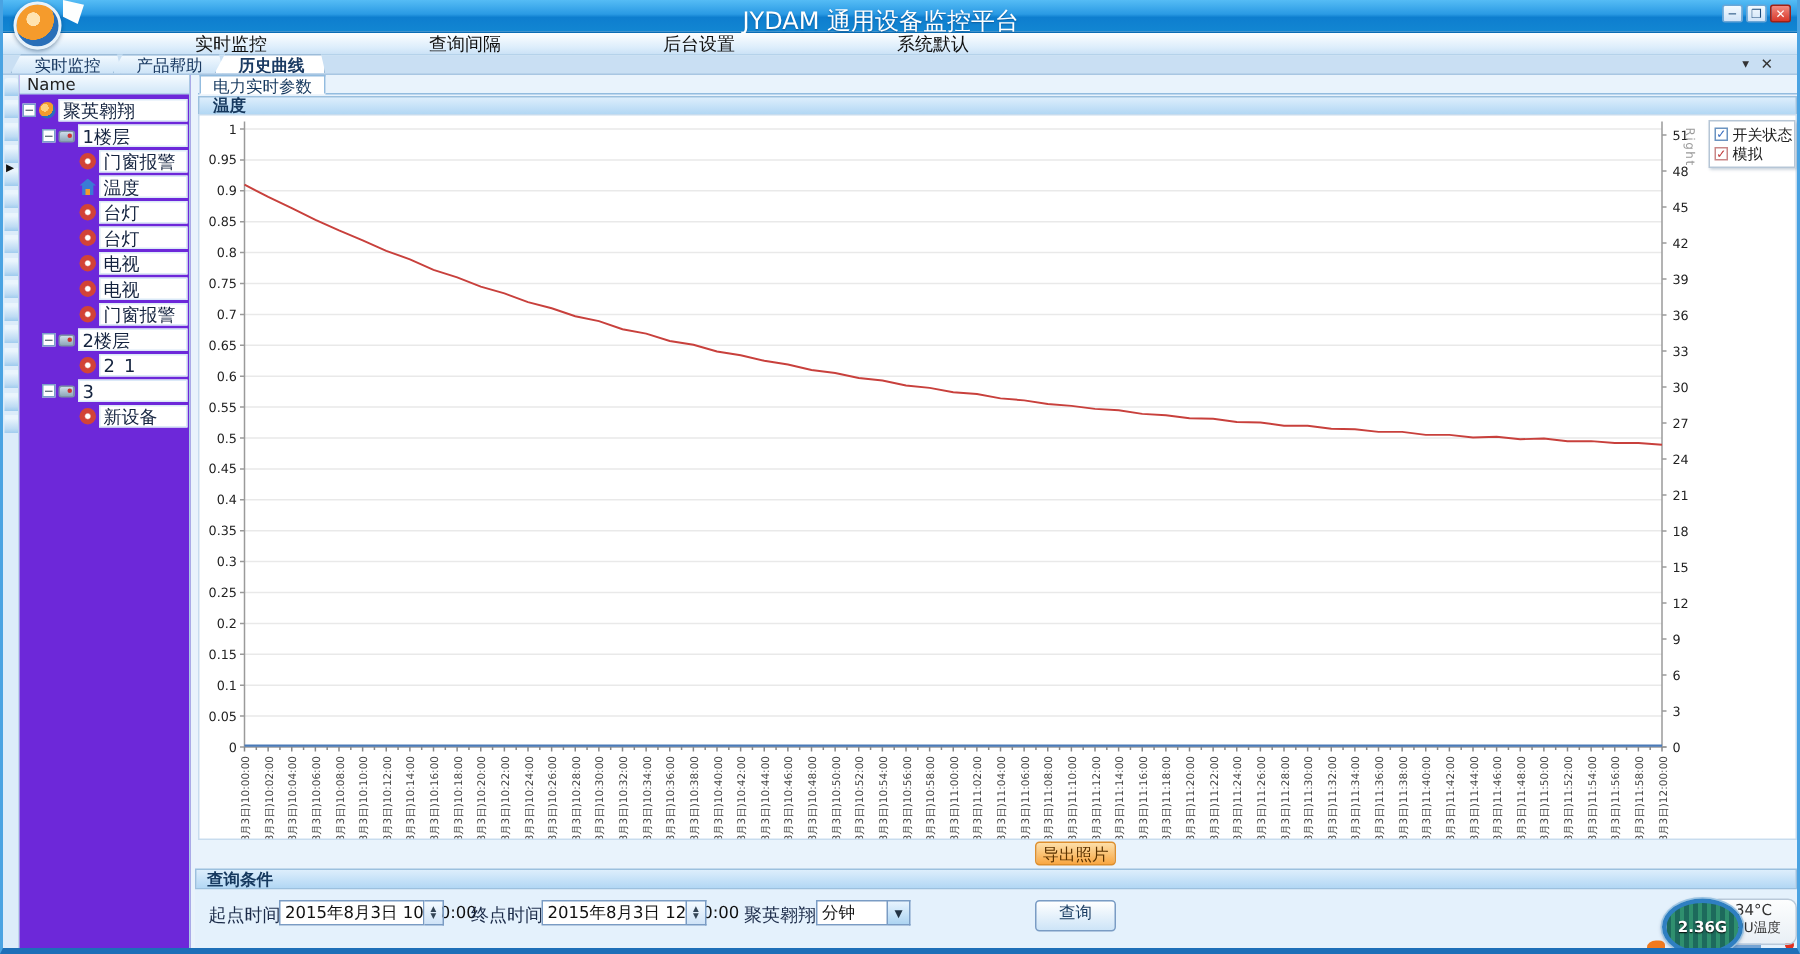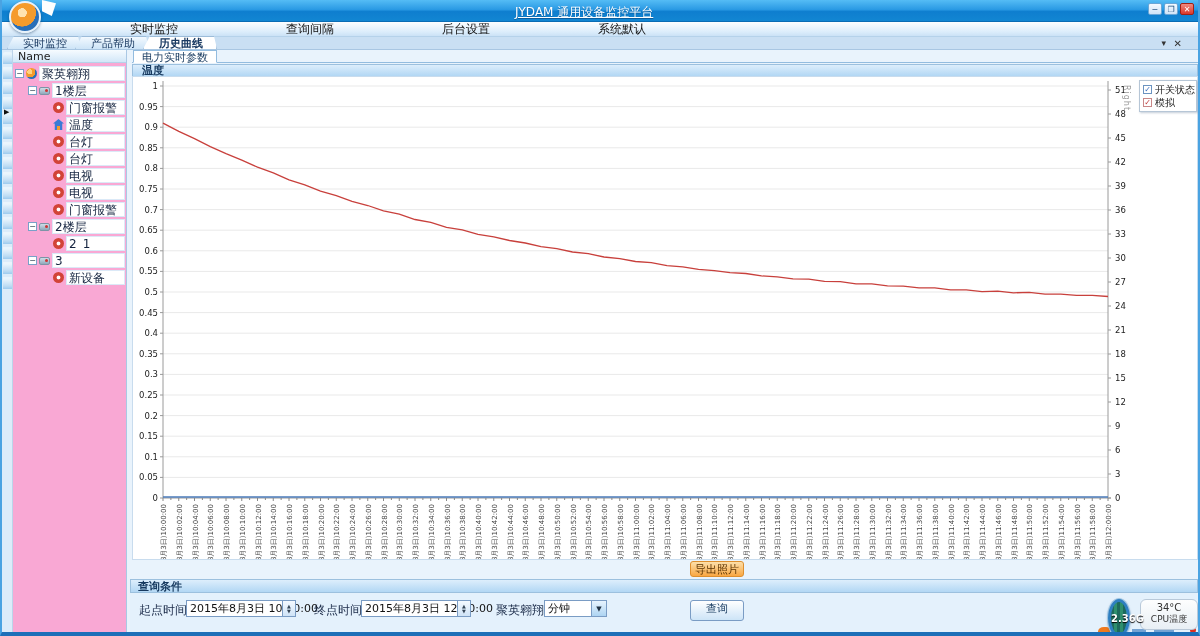--- a/index.html
+++ b/index.html
@@ -3,22 +3,22 @@
 <meta charset="utf-8">
 <style>
   html,body{margin:0;padding:0;background:#9fb6c8;}
   *{box-sizing:border-box;font-family:"DejaVu Sans","Liberation Sans",sans-serif;}
   #app{position:relative;width:1200px;height:636px;background:#e9f3fc;overflow:hidden;
        border-left:2px solid #4aa3e2;border-right:2px solid #4aa3e2;border-bottom:4px solid #1d6fb8;}
   
   .titlebar{position:absolute;left:0;top:0;width:100%;height:22px;
     background:linear-gradient(#55bcf5 0%,#2a9ae4 45%,#0e7ecf 55%,#1286d2 100%);
     border-bottom:1px solid #0a6cb4;}
-  .app-title{position:absolute;left:513px;top:4px;color:#fff;font-size:12px;
-    text-shadow:0 1px 1px #0a5c9c;white-space:nowrap;text-decoration:underline;}
+  .app-title{position:absolute;left:493px;top:4px;color:#fff;font-size:16px;
+    text-shadow:0 1px 1px #0a5c9c;white-space:nowrap;}
   .winbtns{position:absolute;right:4px;top:3px;display:flex;gap:2px;}
   .winbtn{width:14px;height:12px;font-size:8px;line-height:11px;text-align:center;
     border:1px solid #6aa6d6;border-radius:2px;background:linear-gradient(#f4faff,#cfe3f7);color:#1a4a7a;cursor:default;}
   .winbtn.close{background:linear-gradient(#f08a80,#d9382a);border-color:#a02014;color:#fff;}
   .logo{position:absolute;left:7px;top:1px;width:32px;height:32px;border-radius:50%;z-index:30;
     background:radial-gradient(circle at 40% 35%,#ffe3b0 0 18%,#f59b2c 19% 55%,#2a6fb8 56% 100%);
     border:2px solid #e8f2fa;box-shadow:0 1px 3px rgba(0,40,80,.45);}
   .logo-flag{position:absolute;left:40px;top:0;width:14px;height:16px;background:#fdfefe;z-index:29;
     clip-path:polygon(0 0,100% 20%,70% 100%,0 70%);}
   
@@ -35,21 +35,21 @@
   .tab.active{background:#fff;font-weight:bold;z-index:2;}
   .tabstrip-ctrl{position:absolute;right:32px;top:1px;font-size:9px;color:#333;cursor:default;}
   .tabstrip-ctrl.x{right:16px;font-size:10px;}
   
   .splitter{position:absolute;left:0;top:50px;width:11px;height:586px;background:#dcecfa;border-right:1px solid #bcd4ea;}
   .splitter-tiles{position:absolute;left:1px;top:2px;width:9px;height:240px;
     background:repeating-linear-gradient(180deg,#eaf5fd 0 2px,#bedcf4 9px,#9ecbee 12px,transparent 12px 15px);
     border-radius:2px;}
   .splitter-arrow{position:absolute;left:2px;top:58px;font-size:7px;color:#111;z-index:3;}
   
-  .treepanel{position:absolute;left:11px;top:50px;width:114px;height:586px;background:#f9a8d4;border-right:1px solid #aac8e4;}
+  .treepanel{position:absolute;left:11px;top:50px;width:114px;height:586px;background:#6d28d9;border-right:1px solid #aac8e4;}
   .tree-header{height:13px;background:linear-gradient(#f6fbff,#d2e7f8);border-bottom:1px solid #b5d2ea;
     font-size:11px;color:#222;padding-left:5px;line-height:13px;}
   .tree-rows{position:absolute;left:0;top:15px;width:100%;}
   .tree-row{display:flex;align-items:center;height:17px;}
   .expander{width:9px;height:9px;border:1px solid #7aa0c8;background:#fff;color:#345;
     font-size:8px;line-height:7px;text-align:center;margin-right:2px;flex:none;}
   .ticon{width:11px;height:10px;margin-right:2px;flex:none;}
   .ticon-globe{border-radius:50%;height:11px;background:radial-gradient(circle at 35% 35%,#ffd27e 0 25%,#f59b2c 26% 55%,#2a6fb8 56% 100%);}
   .ticon-device{height:8px;border-radius:2px;background:linear-gradient(#cfdde8,#8fa8ba);border:1px solid #7d94a6;position:relative;}
   .ticon-device::after{content:"";position:absolute;right:1px;top:1px;width:3px;height:3px;background:#c33;border-radius:50%;}
@@ -90,21 +90,21 @@
   .spin span{font-size:5px;line-height:5px;color:#345;}
   .selarrow{position:absolute;top:7px;width:15px;height:17px;border:1px solid #7a9cc4;border-left:none;
     background:linear-gradient(#e8f4fe,#add4f2);text-align:center;font-size:7px;line-height:16px;color:#234;}
   .btn-query{position:absolute;left:560px;top:7px;width:54px;height:21px;font-size:11px;color:#16395f;text-align:center;line-height:16px;
     background:linear-gradient(#ffffff,#cde4f7);border:1px solid #7a9cc4;border-radius:3px;cursor:default;}
   
   .cpu-pill{position:absolute;left:1138px;top:599px;width:58px;height:31px;border-radius:6px;z-index:5;
     background:linear-gradient(#fdfefe,#e8eff5);border:1px solid #b9c9d9;text-align:center;padding-top:2px;}
   .cpu-temp{font-size:10px;color:#333;line-height:12px;}
   .cpu-label{font-size:9px;color:#333;line-height:11px;}
-  .gauge{position:absolute;left:1106px;top:599px;width:22px;height:38px;border-radius:50%;z-index:6;
+  .gauge{position:absolute;left:1106px;top:599px;width:54px;height:38px;border-radius:50%;z-index:6;
     border:3px solid #2f7fc1;background:repeating-linear-gradient(90deg,#1d6a5c 0 3px,#2f8f6e 3px 6px);
     box-shadow:0 0 0 1px #9cc4e2,0 1px 3px rgba(0,40,80,.4);}
   .gauge-val{position:absolute;left:0;top:11px;width:100%;text-align:center;font-size:10px;font-weight:bold;color:#fff;text-shadow:0 1px 1px #000;}
   .watermark{position:absolute;left:1096px;top:627px;width:104px;height:9px;z-index:4;}
   .wm-swoosh{position:absolute;left:0;top:0;width:12px;height:9px;background:#f07a1e;border-radius:60% 40% 0 60%;}
   .wm-b1{position:absolute;left:18px;top:2px;width:10px;height:7px;background:#2a6fb8;opacity:.7;}
   .wm-b2{position:absolute;left:34px;top:2px;width:14px;height:7px;background:#2a6fb8;opacity:.6;}
   .wm-b3{position:absolute;left:56px;top:2px;width:20px;height:7px;background:#2a6fb8;opacity:.6;}
   .wm-dot{position:absolute;left:92px;top:0;width:6px;height:6px;border-radius:50%;background:#e03020;}
   svg text{font-family:"DejaVu Sans","Liberation Sans",sans-serif;}

